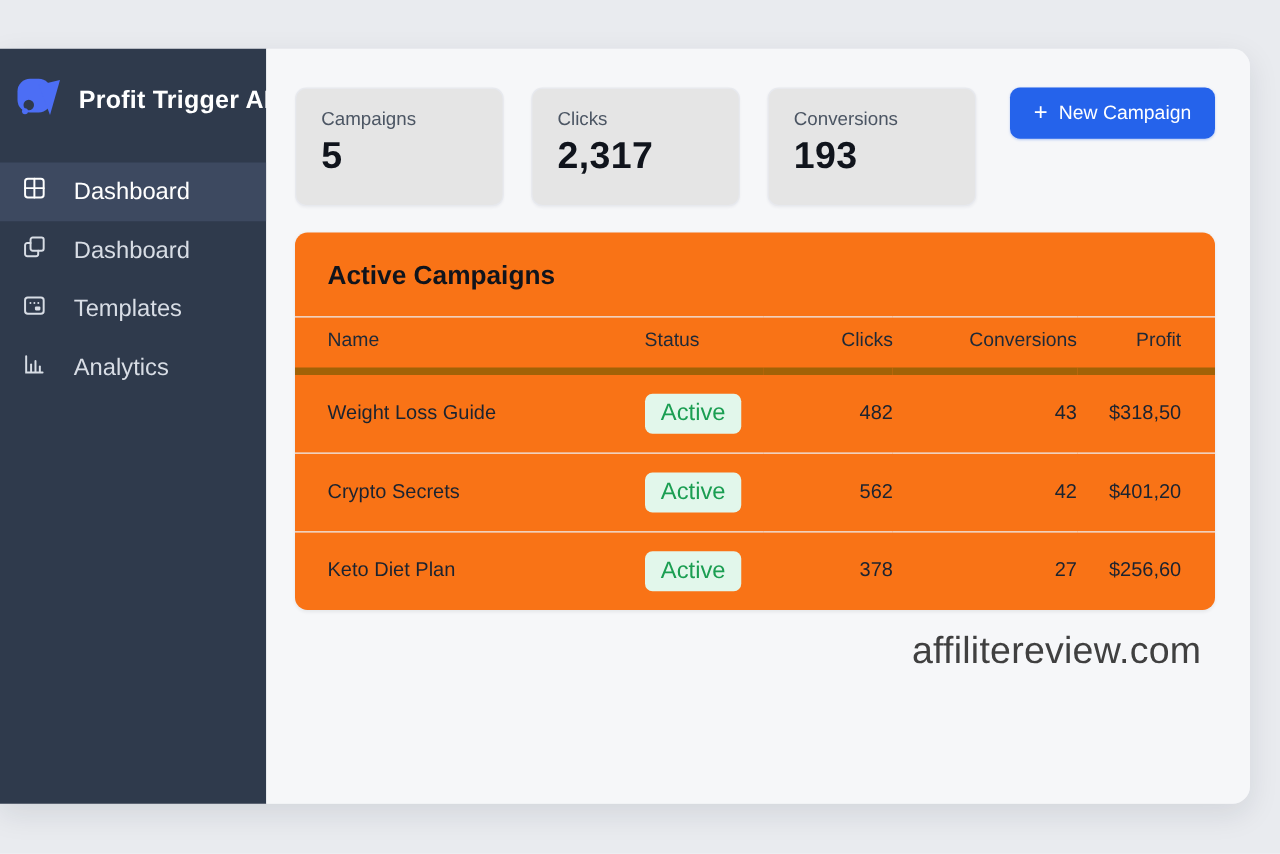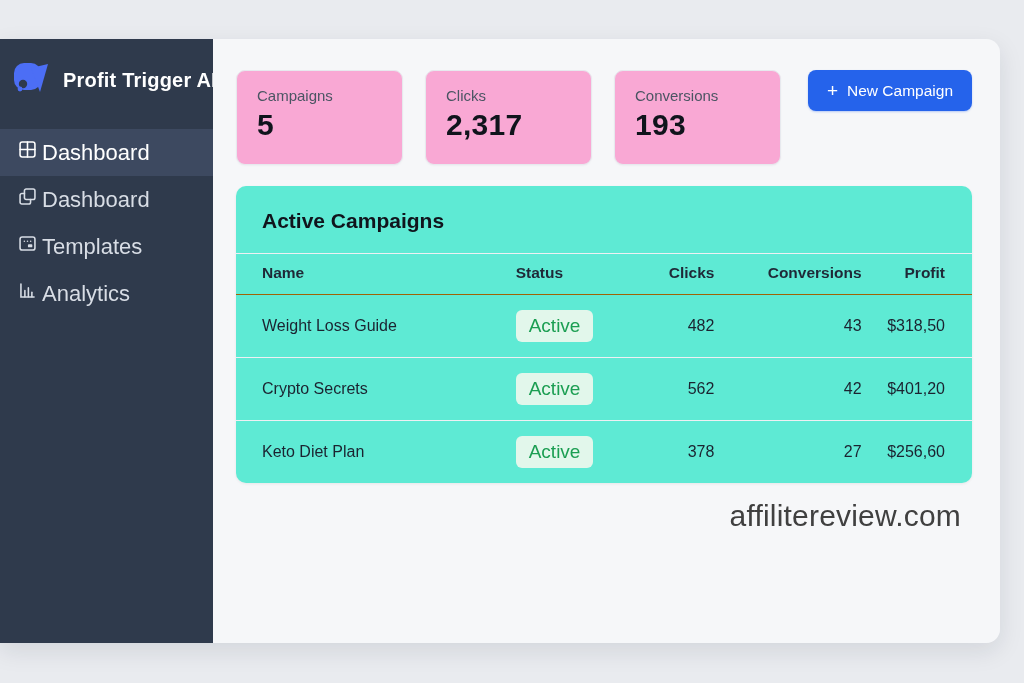--- a/index.html
+++ b/index.html
@@ -24,39 +24,39 @@
     color:#fff;
     padding-top:0;
   }
   .brand {
     display:flex; align-items:center; gap:13px;
     padding:20px 12px 22px 12px;
   }
   .brand-title { font-size:20px; font-weight:700; color:#ffffff; letter-spacing:.2px; white-space:nowrap; }
   .nav { margin-top:6px; }
   .nav-item {
-    display:flex; align-items:center; gap:4px;
+    display:flex; align-items:center; gap:21px;
     height:47px; padding:0 17px;
-    color:#d8dde5; font-size:22px;
+    color:#d8dde5; font-size:19px;
     cursor:pointer;
   }
   .nav-item.active { background:#3d4960; color:#ffffff; }
   .nav-item svg { flex-shrink:0; }
   
   .content {
     flex:1;
     background:#f6f7f9;
     border-radius:0 14px 14px 0;
     padding:31px 28px 0 23px;
     position:relative;
   }
   .top-row { display:flex; align-items:flex-start; gap:22px; }
   .stat-card {
     width:167px; height:95px;
-    background:#f9a8d4;
+    background:#e5e5e5;
     border:1px solid #e7e9ee;
     border-radius:9px;
     padding:16px 20px;
     box-shadow:0 1px 2px rgba(16,24,40,.04);
   }
   .stat-label { font-size:15px; color:#4b5563; }
   .stat-value { font-size:30px; font-weight:700; color:#10141c; margin-top:4px; letter-spacing:.3px; }
   .btn-new {
     margin-left:auto;
     background:#2563eb;
@@ -66,35 +66,35 @@
     font-size:15.5px;
     font-family:"Liberation Sans", sans-serif;
     display:flex; align-items:center; gap:9px;
     cursor:pointer;
     box-shadow:0 1px 2px rgba(37,99,235,.3);
   }
   .btn-new .plus { font-size:19px; font-weight:400; line-height:1; }
   
   .table-card {
     margin-top:21px;
-    background:#5eead4;
+    background:#f97316;
     border-radius:10px;
     box-shadow:0 1px 3px rgba(16,24,40,.07);
     overflow:hidden;
   }
   .table-title {
     font-size:21px; font-weight:700; color:#10141c;
     padding:23px 24px 20px 26px;
   }
   table { width:100%; border-collapse:collapse; font-size:16px; }
   thead th {
-    text-align:left; font-weight:700; color:#1f2937; font-size:15.5px;
+    text-align:left; font-weight:400; color:#1f2937; font-size:15.5px;
     padding:10px 0 12px;
     border-top:1px solid #eef0f3;
-    border-bottom:1px solid #a16207;
+    border-bottom:6px solid #a16207;
   }
   th.num, td.num { text-align:right; }
   th:first-child, td:first-child { padding-left:26px; }
   th:last-child,  td:last-child  { padding-right:27px; }
   tbody td {
     padding:15px 0; color:#1b2330;
     border-bottom:1px solid #eef0f3;
   }
   tbody tr:last-child td { border-bottom:none; }
   .badge {

